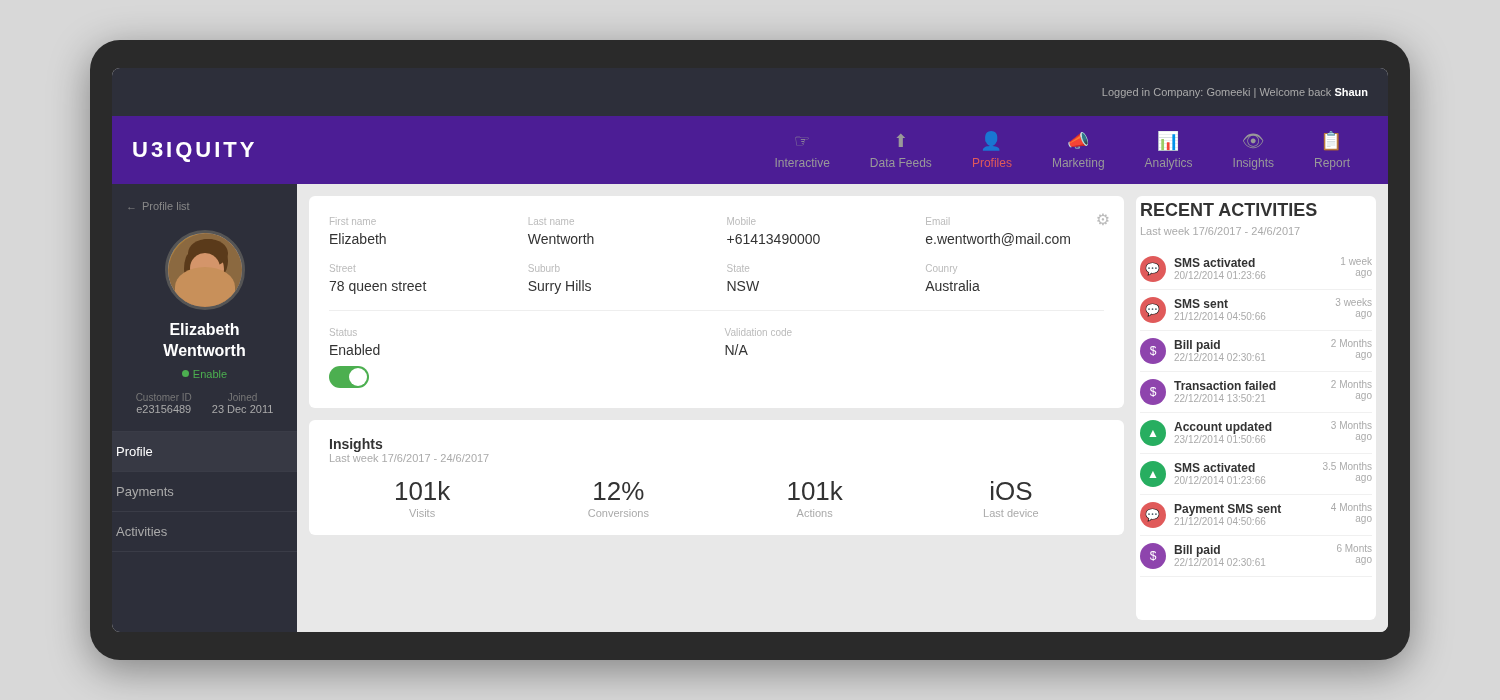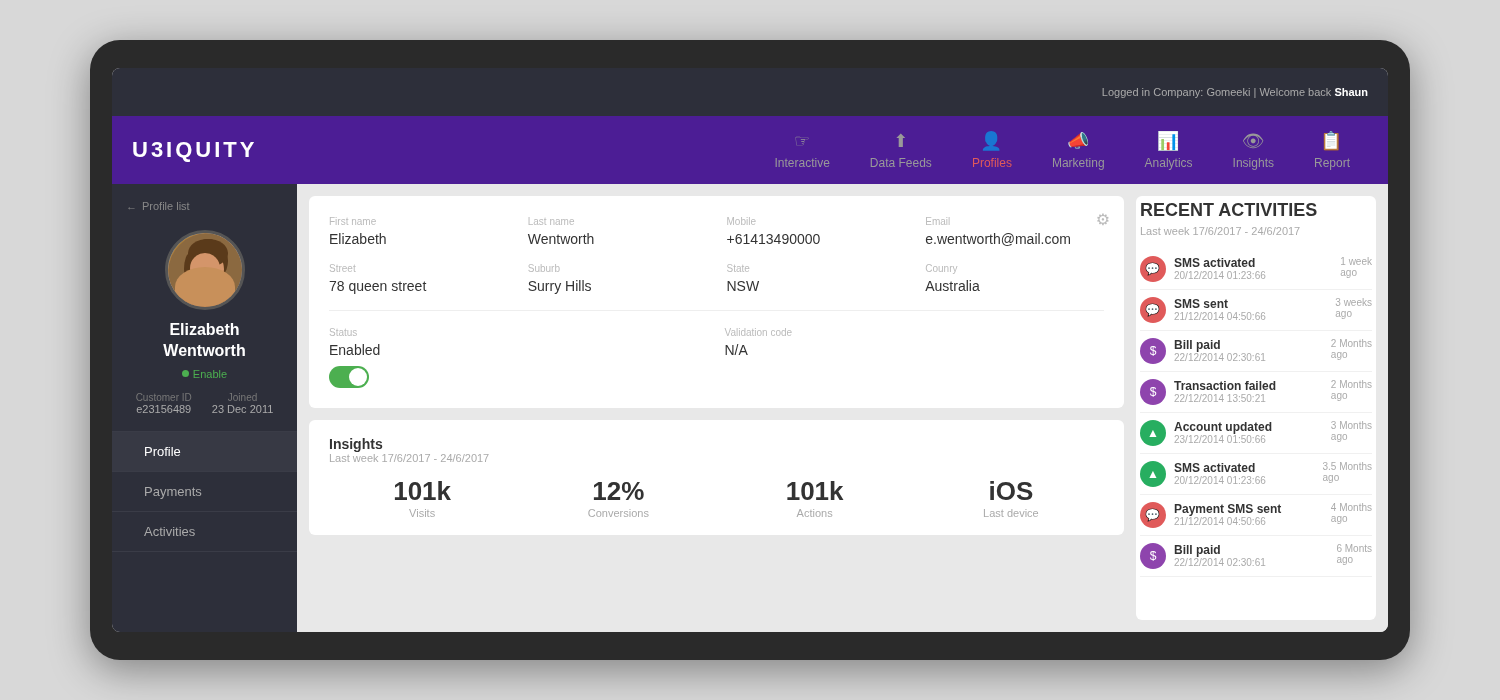--- a/index.html
+++ b/index.html
@@ -204,21 +204,21 @@
       color: #777;
       font-size: 10px;
     }
 
     .sidebar-nav {
       width: 100%;
       border-top: 1px solid #3a3c47;
     }
 
     .sidebar-nav-item {
-      padding: 12px 32px;
+      padding: 12px 4px;
       font-size: 13px;
       color: #aaa;
       cursor: pointer;
       border-bottom: 1px solid #3a3c47;
     }
     .sidebar-nav-item.active {
       color: #fff;
       background: rgba(255,255,255,0.05);
     }
 
@@ -341,21 +341,21 @@
       grid-template-columns: repeat(4, 1fr);
       gap: 10px;
     }
 
     .metric {
       text-align: center;
     }
 
     .metric .number {
       font-size: 26px;
-      font-weight: bold;
+      font-weight: normal;
       color: #333;
     }
 
     .metric .label {
       font-size: 11px;
       color: #aaa;
     }
 
     
     .activities-panel {
@@ -415,21 +415,21 @@
     }
 
     .activity-date {
       font-size: 10px;
       color: #aaa;
     }
 
     .activity-time-ago {
       font-size: 10px;
       color: #aaa;
-      text-align: left;
+      text-align: right;
       white-space: nowrap;
     }
   </style>
 </head>
 <body>
 
 <div class="tablet-frame">
   <div class="tablet-screen">
 
     <div class="top-bar">

